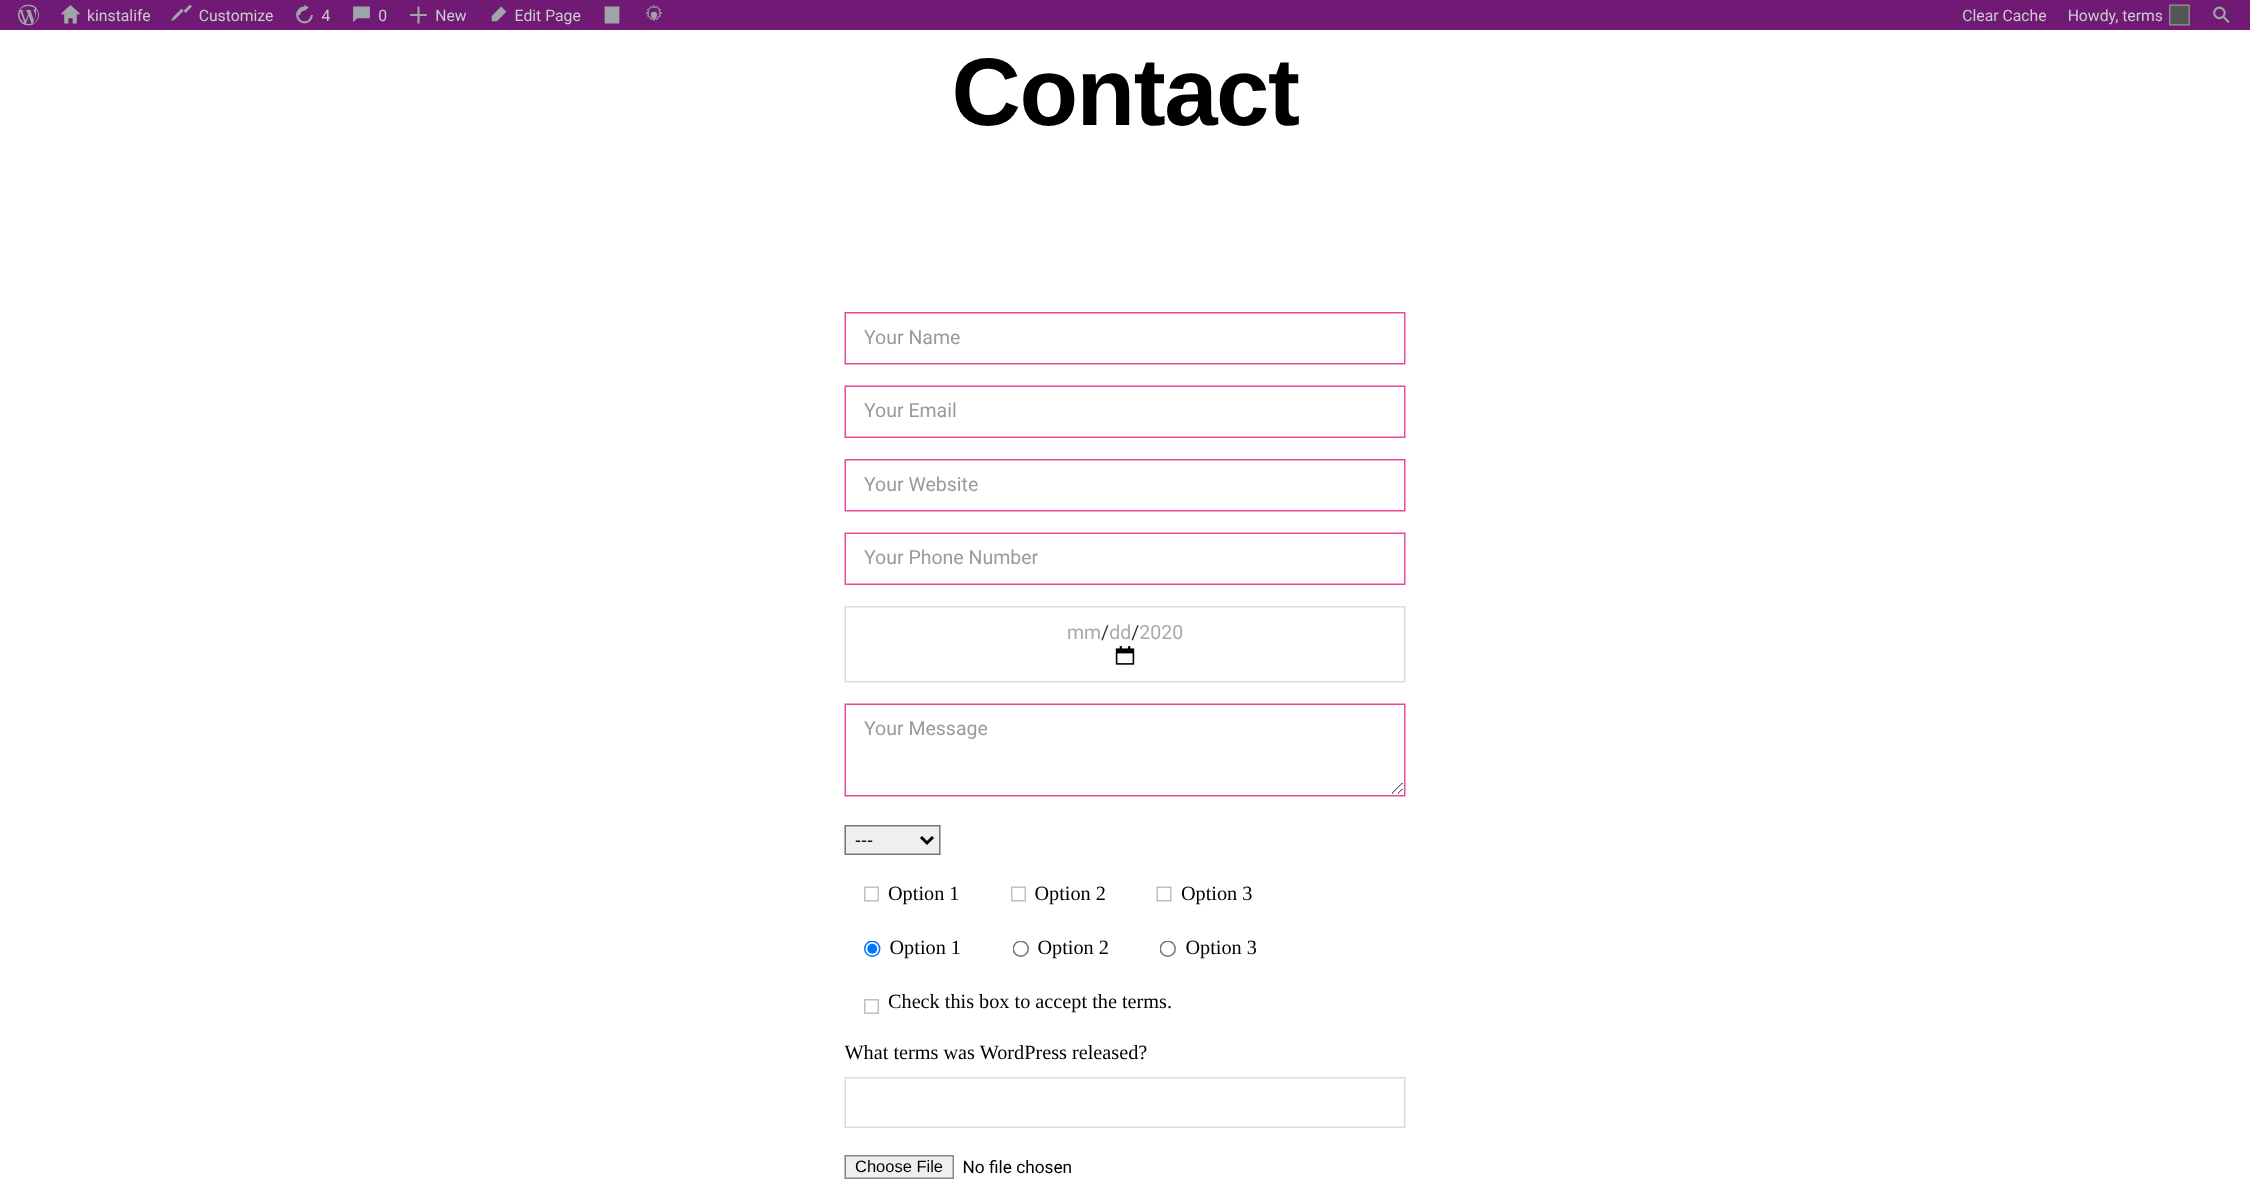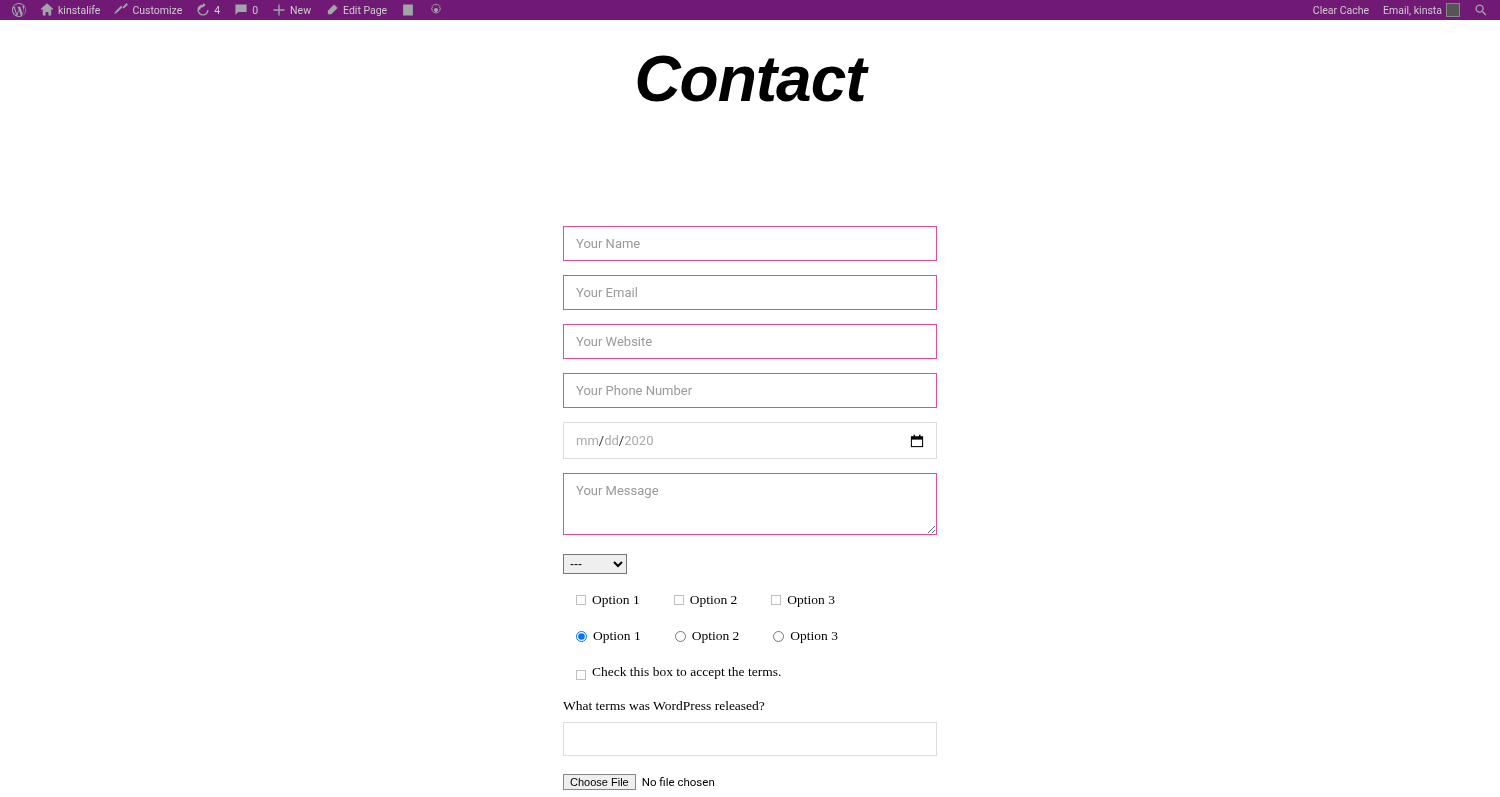--- a/index.html
+++ b/index.html
@@ -27,24 +27,23 @@
 }
 .admin-icon { width: 14px; height: 14px; display: inline-flex; align-items: center; justify-content: center; }
 .admin-icon svg { fill: #a0a5aa; }
 .avatar-box { width: 14px; height: 14px; background: #555; border: 1px solid #888; }
 
 .page-content { max-width: 1500px; margin: 0 auto; }
 .page-title {
   font-size: 64px;
   font-weight: 900;
   text-align: center;
-  margin-top: 22px;
+  margin-top: 4px;
   letter-spacing: -1px;
   font-family: "Helvetica Neue", Helvetica, Arial, sans-serif;
-  font-style: italic;
 }
 
 .form-wrap {
   width: 374px;
   margin: 110px auto 0;
 }
 .form-field {
   width: 100%;
   border: 1px solid #ec4899;
   padding: 9px 12px;
@@ -59,20 +58,21 @@
 .date-field {
   width: 100%;
   border: 1px solid #dcdcdc;
   padding: 10px 12px;
   font-size: 13px;
   margin-bottom: 14px;
   display: flex;
   justify-content: space-between;
   align-items: center;
   color: #333;
+  flex-direction: column;
 }
 .date-text .grey { color: #aaa; }
 .cal-icon { width: 14px; height: 14px; }
 
 .select-field {
   border: 1px solid #767676;
   background: #efefef;
   font-size: 12px;
   padding: 1px 2px;
   width: 64px;
@@ -199,21 +199,21 @@
             <path d="M10 1l1 2 2-1 1 2 2 1-1 2 2 1-2 1 1 2-2 1-1 2-2-1-1 2-1-2-2 1-1-2-2-1 1-2-2-1 2-1-1-2 2-1 1-2 2 1z" fill="none" stroke="#a0a5aa" stroke-width="1"></path>
           </svg>
       </span>
     </div>
   </div>
   <div class="admin-right">
     <div class="admin-item">
       <span>Clear Cache</span>
     </div>
     <div class="admin-item">
-      <span>Email, kinsta</span>
+      <span>Howdy, terms</span>
       <span class="avatar-box"></span>
     </div>
     <div class="admin-item">
       <span class="admin-icon">
         <svg viewBox="0 0 20 20">
             <circle cx="8" cy="8" r="5" fill="none" stroke="#a0a5aa" stroke-width="2"></circle>
             <path d="M12 12l5 5" stroke="#a0a5aa" stroke-width="2"></path>
           </svg>
       </span>
     </div>

